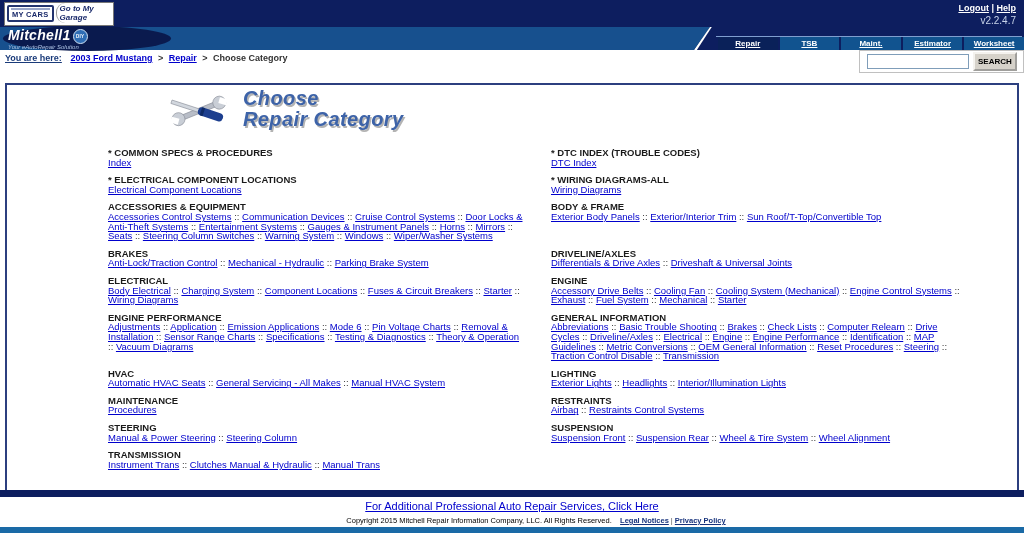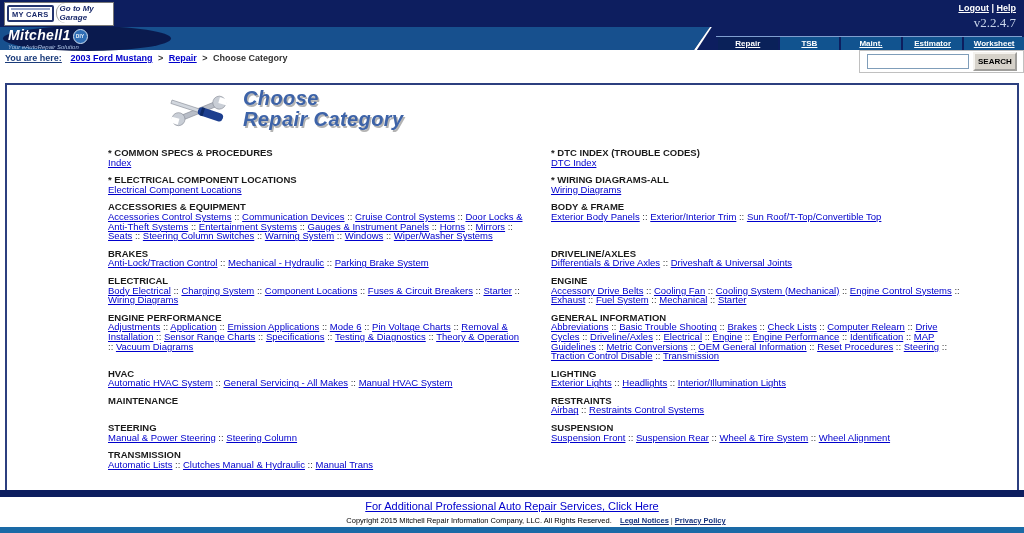--- a/index.html
+++ b/index.html
@@ -10,21 +10,21 @@
   .topbar{position:absolute;top:0;left:0;right:0;height:27px;background:#0d1e5f;}
   .mycars{position:absolute;left:4px;top:2px;height:22px;background:#fff;border:1px solid #777;
           display:flex;align-items:flex-start;cursor:pointer;}
   .plate{margin:2px;border:2px solid #24346e;border-radius:2px;padding:3px 3px 1px 3px;
          font-size:7.5px;font-weight:bold;color:#1a2a6b;letter-spacing:.3px;position:relative;}
   .plate:before{content:"";position:absolute;left:2px;right:2px;top:1px;height:2px;background:#9aa6c8;}
   .garage{width:50px;padding:1px 3px;font-size:8px;line-height:9px;font-style:italic;font-weight:bold;
           color:#1a2a6b;border-left:1px solid #999;border-radius:9px;}
   .toplinks{position:absolute;right:8px;top:3px;font-size:9px;font-weight:bold;color:#fff;text-align:right;}
   .toplinks a{color:#fff;text-decoration:underline;cursor:pointer;}
-  .version{position:absolute;right:8px;top:15px;font-size:13px;color:#c8d4ea;font-family:Liberation Serif, serif;}
+  .version{position:absolute;right:8px;top:15px;font-size:10px;color:#c8d4ea;}
 
   
   .bluebar{position:absolute;top:27px;left:0;right:0;height:23px;background:#17508e;}
   .logo{position:absolute;left:8px;top:28px;z-index:6;width:170px;height:21px;}
   .logo-oval{position:absolute;left:-5px;top:-2px;width:168px;height:25px;background:#0a1a4e;
              border-radius:50%;}
   .brand{position:relative;font-style:italic;font-weight:bold;font-size:14px;color:#fff;
          letter-spacing:.3px;line-height:14px;}
   .badge{display:inline-block;width:13px;height:13px;border-radius:50%;background:#2f6db5;
          border:1px solid #cfe0f2;color:#fff;font-size:4.5px;font-style:normal;text-align:center;
@@ -199,44 +199,45 @@
         <div class="cat-cell">
           <div class="cat-heading">ENGINE PERFORMANCE</div>
           <div class="cat-links"><a>Adjustments</a> :: <a>Application</a> :: <a>Emission Applications</a> :: <a>Mode 6</a> :: <a>Pin Voltage Charts</a> :: <a>Removal &amp; Installation</a> :: <a>Sensor Range Charts</a> :: <a>Specifications</a> :: <a>Testing &amp; Diagnostics</a> :: <a>Theory &amp; Operation</a> :: <a>Vacuum Diagrams</a></div>
         </div>
         <div class="cat-cell">
           <div class="cat-heading">GENERAL INFORMATION</div>
           <div class="cat-links"><a>Abbreviations</a> :: <a>Basic Trouble Shooting</a> :: <a>Brakes</a> :: <a>Check Lists</a> :: <a>Computer Relearn</a> :: <a>Drive Cycles</a> :: <a>Driveline/Axles</a> :: <a>Electrical</a> :: <a>Engine</a> :: <a>Engine Performance</a> :: <a>Identification</a> :: <a>MAP Guidelines</a> :: <a>Metric Conversions</a> :: <a>OEM General Information</a> :: <a>Reset Procedures</a> :: <a>Steering</a> :: <a>Traction Control Disable</a> :: <a>Transmission</a></div>
         </div>
         <div class="cat-cell">
           <div class="cat-heading">HVAC</div>
-          <div class="cat-links"><a>Automatic HVAC System</a> :: <a>General Servicing - All Makes</a> :: <a>Manual HVAC System</a></div>
+          <div class="cat-links"><a>Automatic HVAC Seats</a> :: <a>General Servicing - All Makes</a> :: <a>Manual HVAC System</a></div>
         </div>
         <div class="cat-cell">
           <div class="cat-heading">LIGHTING</div>
           <div class="cat-links"><a>Exterior Lights</a> :: <a>Headlights</a> :: <a>Interior/Illumination Lights</a></div>
         </div>
         <div class="cat-cell">
           <div class="cat-heading">MAINTENANCE</div>
+          <div class="cat-links"><a>Procedures</a></div>
         </div>
         <div class="cat-cell">
           <div class="cat-heading">RESTRAINTS</div>
           <div class="cat-links"><a>Airbag</a> :: <a>Restraints Control Systems</a></div>
         </div>
         <div class="cat-cell">
           <div class="cat-heading">STEERING</div>
           <div class="cat-links"><a>Manual &amp; Power Steering</a> :: <a>Steering Column</a></div>
         </div>
         <div class="cat-cell">
           <div class="cat-heading">SUSPENSION</div>
           <div class="cat-links"><a>Suspension Front</a> :: <a>Suspension Rear</a> :: <a>Wheel &amp; Tire System</a> :: <a>Wheel Alignment</a></div>
         </div>
         <div class="cat-cell">
           <div class="cat-heading">TRANSMISSION</div>
-          <div class="cat-links"><a>Automatic Lists</a> :: <a>Clutches Manual &amp; Hydraulic</a> :: <a>Manual Trans</a></div>
+          <div class="cat-links"><a>Instrument Trans</a> :: <a>Clutches Manual &amp; Hydraulic</a> :: <a>Manual Trans</a></div>
         </div>
         <div class="cat-cell"></div>
       </div>
   </div>
 
   <div class="footer-navy"></div>
   <div class="footer">
     <div class="promo">
       <a>For Additional Professional Auto Repair Services, Click Here</a>
     </div>

